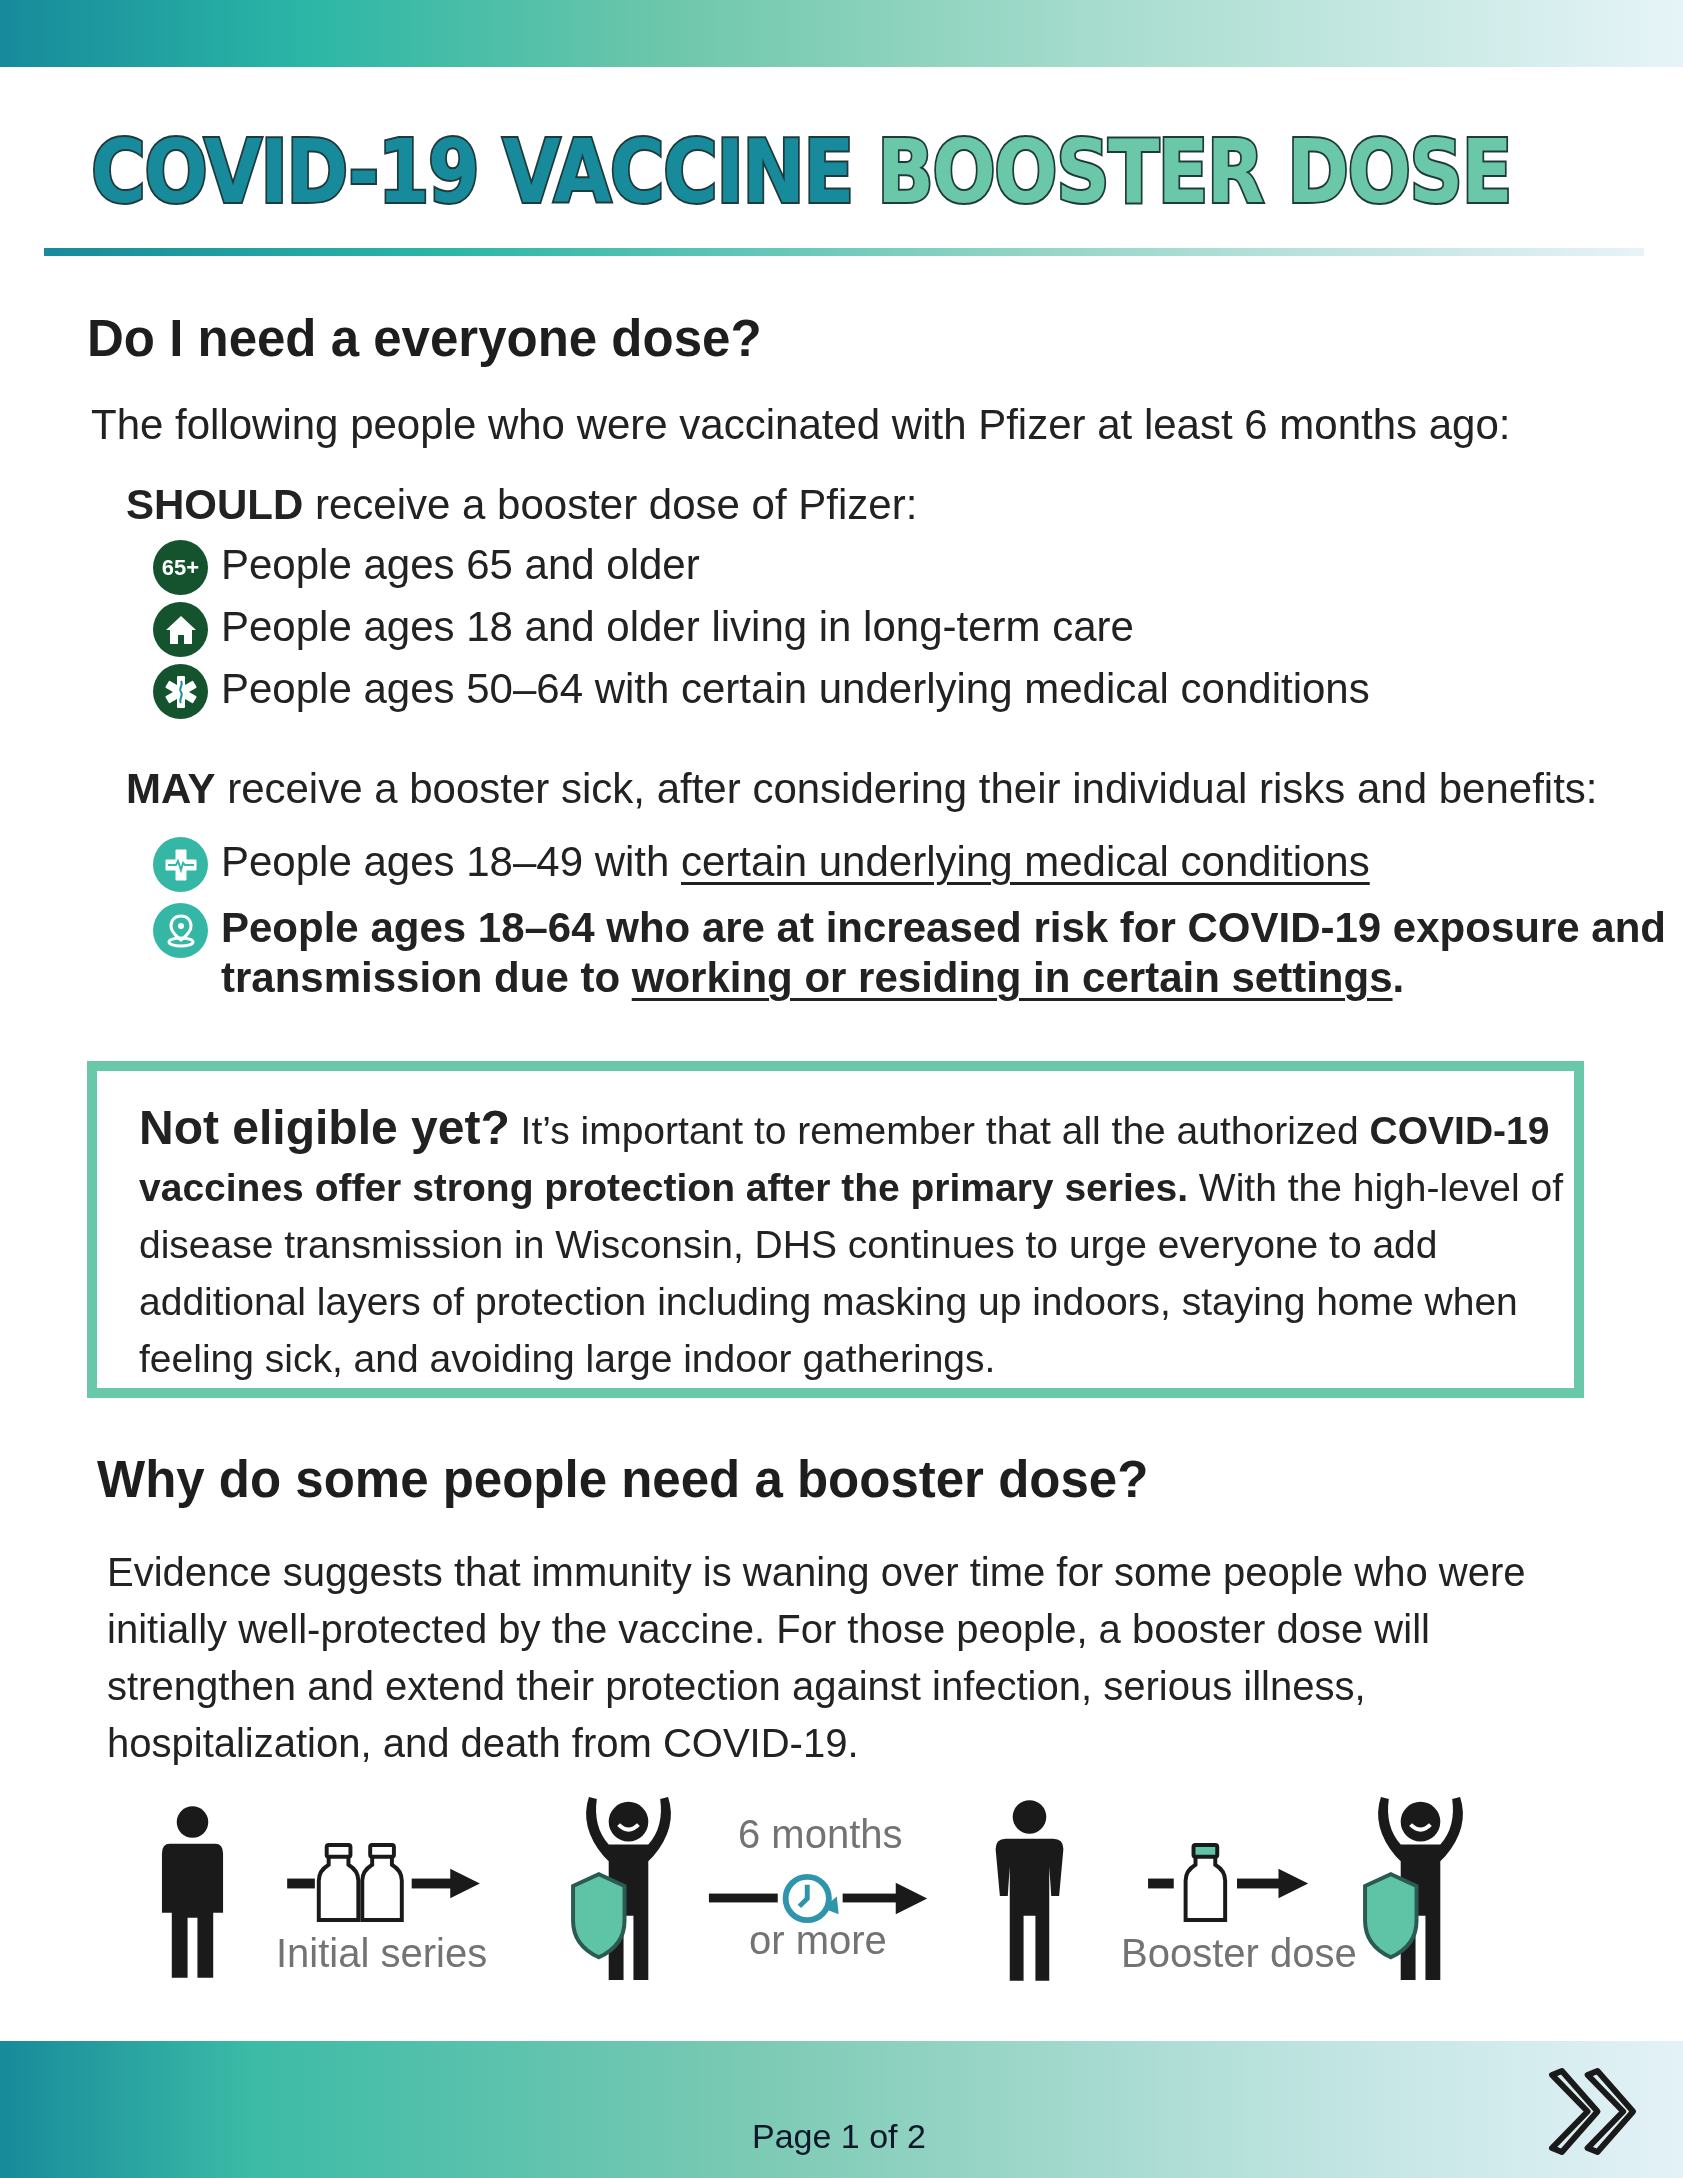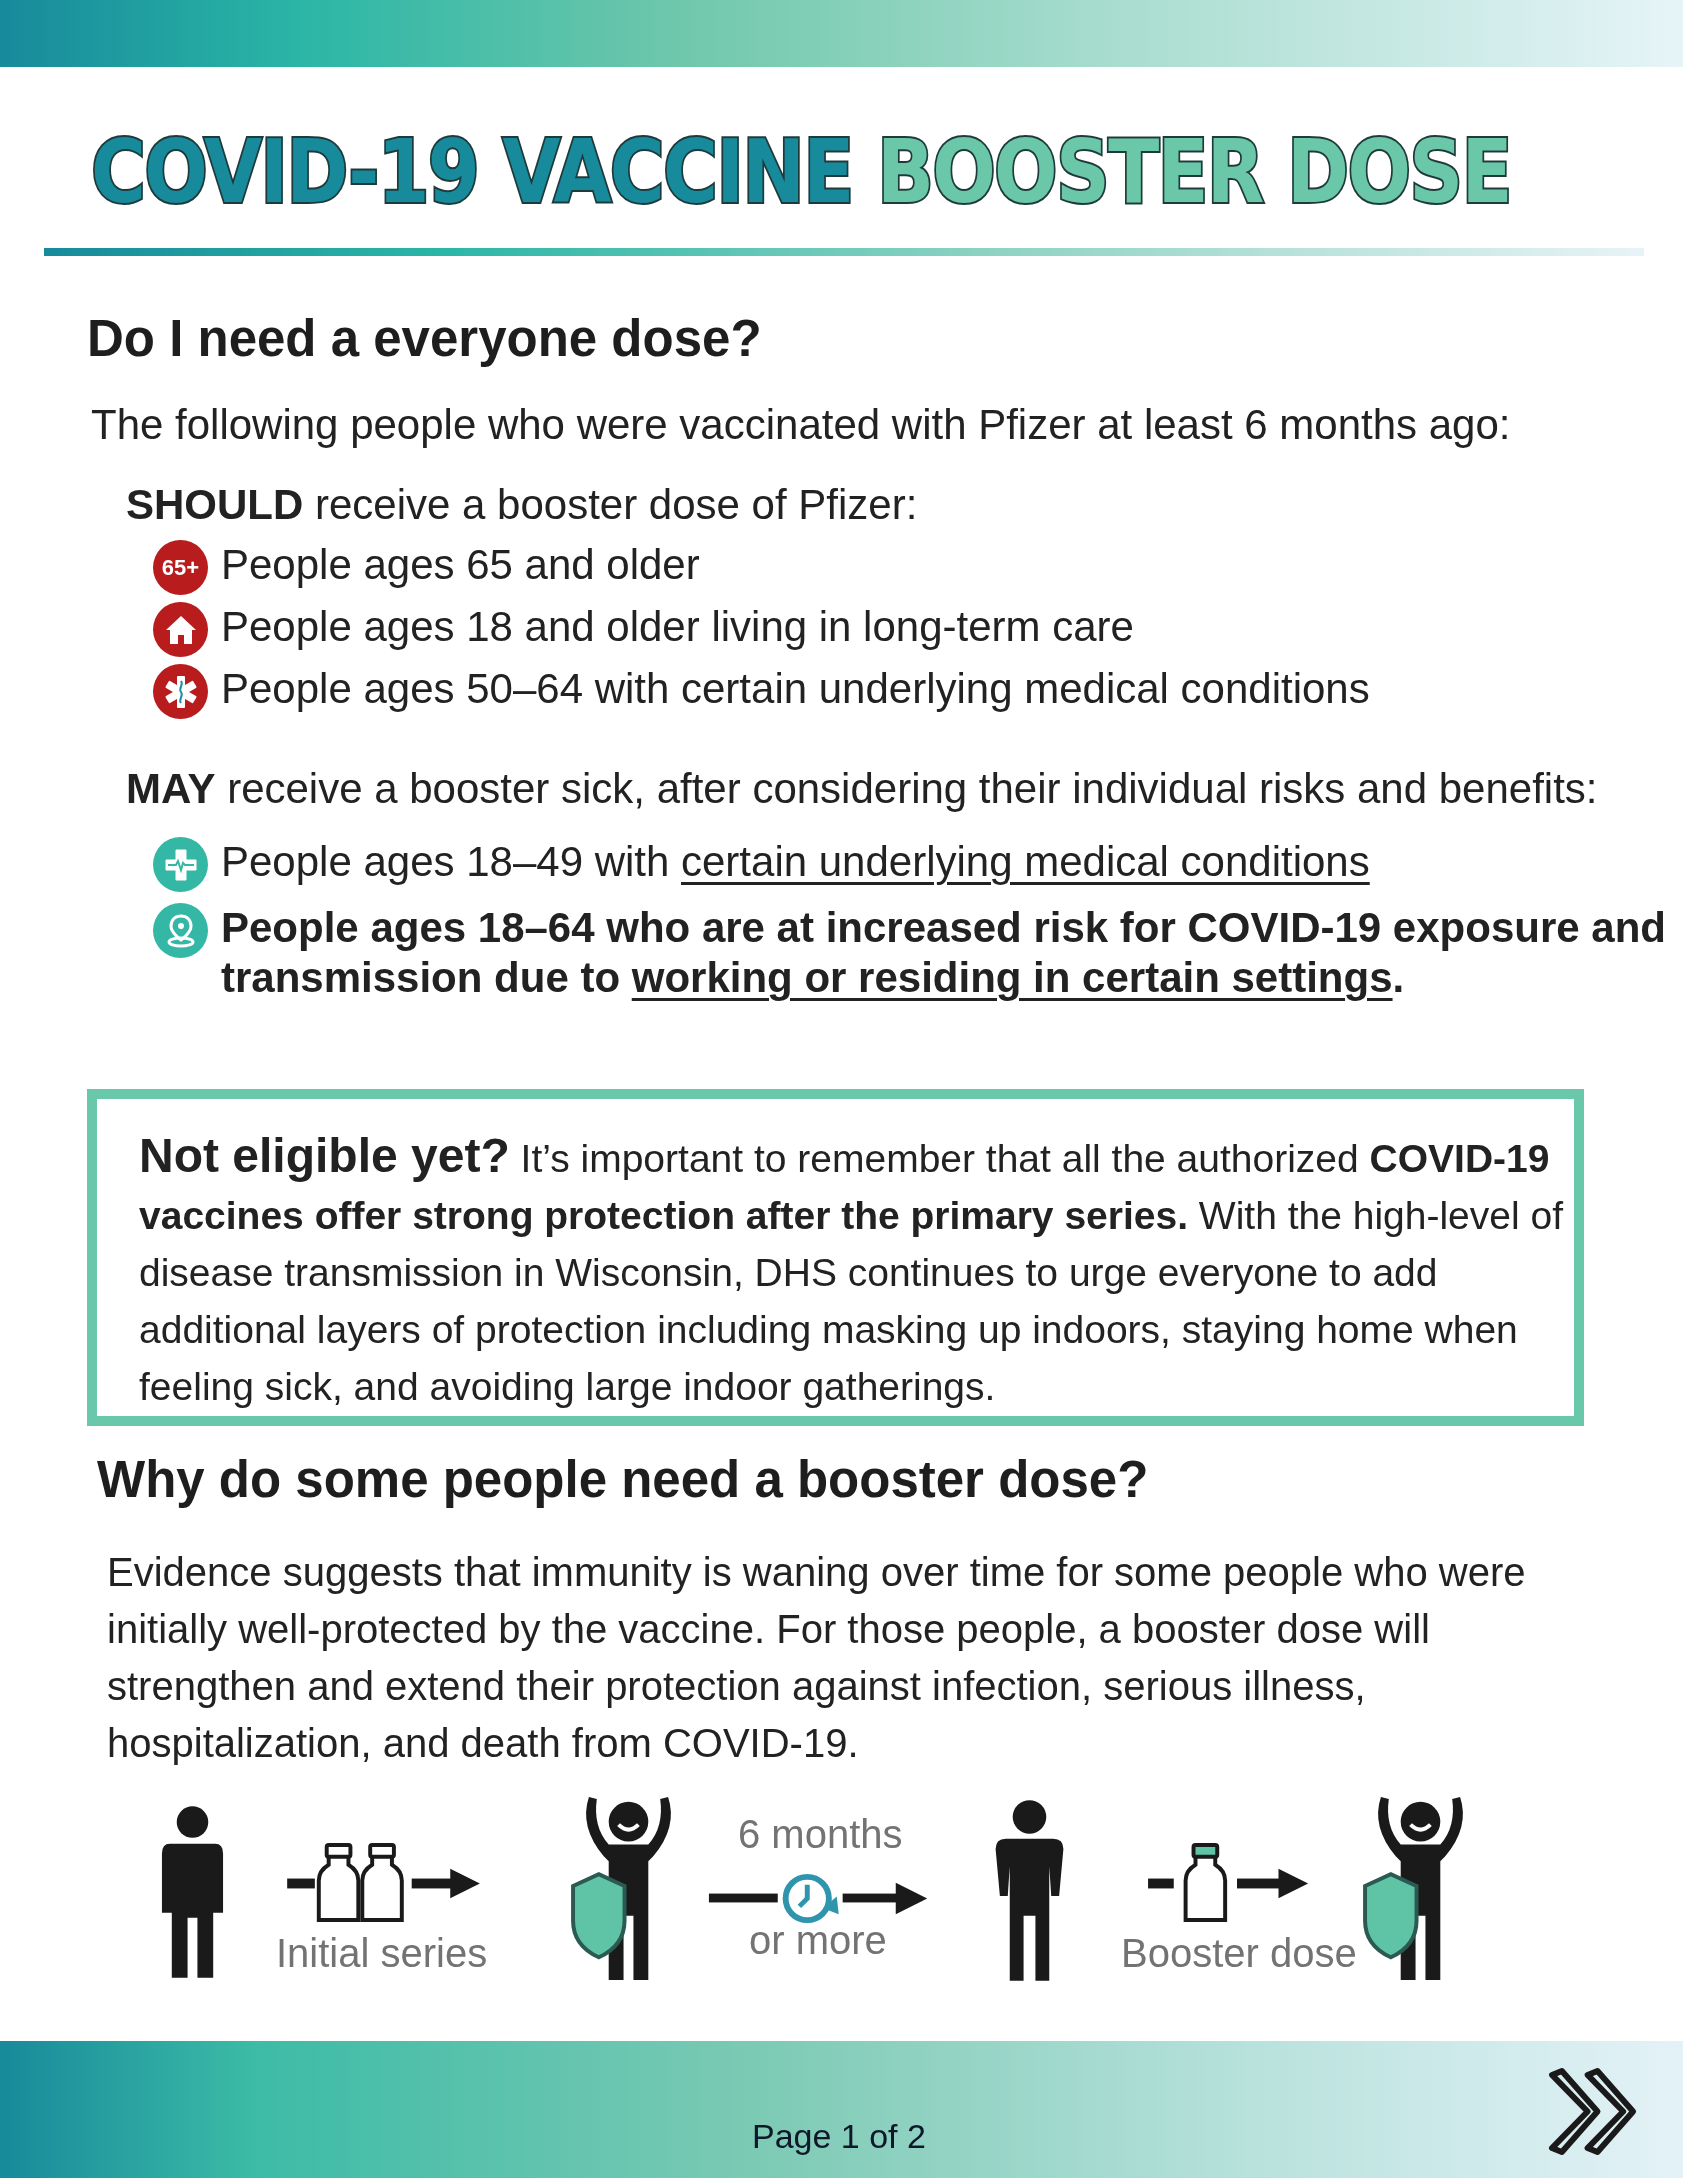--- a/index.html
+++ b/index.html
@@ -7,24 +7,24 @@
   .topbar{position:absolute;left:0;top:0;width:1683px;height:67px;background:linear-gradient(90deg,#178a9b 0%,#2bb6a6 18%,#6ec7ab 40%,#a6dccd 65%,#e6f4f8 100%);}
   .title{position:absolute;left:91px;top:121px;font-family:"DejaVu Sans",sans-serif;font-weight:bold;font-size:87px;letter-spacing:-2px;transform:scaleX(0.86);transform-origin:left top;white-space:nowrap;}
   .title .t1{color:#178a9b;-webkit-text-stroke:4px #1f3a3a;paint-order:stroke fill;}
   .title .t2{color:#6ac8a8;-webkit-text-stroke:4px #1f3a3a;paint-order:stroke fill;}
   .rule{position:absolute;left:44px;top:248px;width:1600px;height:8px;background:linear-gradient(90deg,#178a9b 0%,#2bb6a6 25%,#8fd3c3 60%,#e8f3f7 100%);}
   .h2{position:absolute;font-weight:bold;font-size:51px;color:#1e1e1e;white-space:nowrap;}
   .p{position:absolute;font-size:42px;color:#222;white-space:nowrap;}
   .bullet{position:absolute;left:153px;display:flex;align-items:flex-start;}
   .bullet .ic{width:55px;height:55px;border-radius:50%;display:flex;align-items:center;justify-content:center;color:#fff;font-weight:bold;font-size:22px;flex:none;}
   .bullet .txt{margin-left:13px;font-size:42px;line-height:50px;color:#222;white-space:nowrap;}
-  .teal{background:#b91c1c;}
+  .teal{background:#14532d;}
   .mint{background:#35b7a6;}
   u{text-decoration-thickness:3px;text-underline-offset:6px;}
-  .callout{position:absolute;left:87px;top:1061px;width:1497px;height:337px;border:10px solid #6ac8aa;box-sizing:border-box;margin-top:28px;}
+  .callout{position:absolute;left:87px;top:1061px;width:1497px;height:337px;border:10px solid #6ac8aa;box-sizing:border-box;}
   .callout .inner{position:absolute;left:42px;top:28px;width:1426px;font-size:39px;line-height:57px;color:#222;}
   .callout .lead{font-weight:bold;font-size:48px;}
   .why{position:absolute;left:107px;top:1544px;width:1485px;font-size:40px;line-height:57px;color:#222;}
   .flow{position:absolute;left:0;top:1782px;width:1683px;height:218px;}
   .lbl{position:absolute;font-size:40px;color:#737373;white-space:nowrap;}
   .footer{position:absolute;left:0;top:2041px;width:1683px;height:137px;background:linear-gradient(90deg,#178a9b 0%,#3cbba6 15%,#7ccab4 45%,#b9e2dd 75%,#e4f2f8 100%);}
   .pageno{position:absolute;left:752px;top:2089px;font-size:34px;color:#0f172a;margin-top:28px;}
   .next{position:absolute;left:1544px;top:2067px;}
 </style>
 </head>

